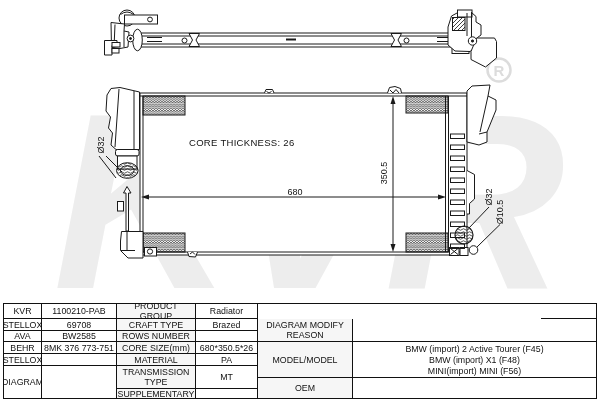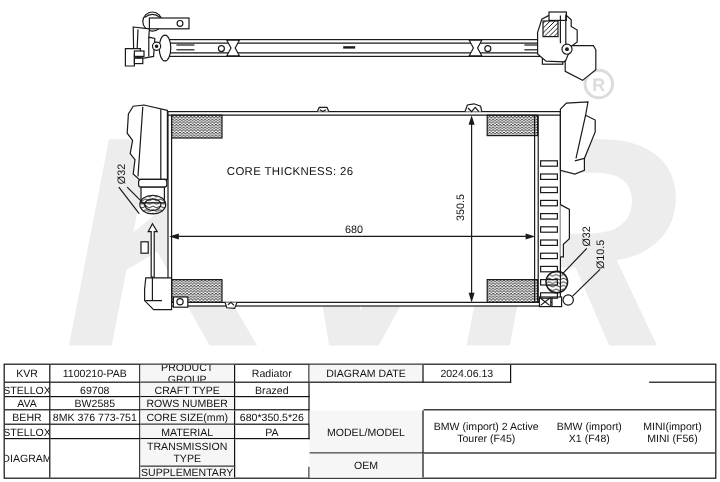--- a/index.html
+++ b/index.html
@@ -19,21 +19,21 @@
   }
   .cell{
     border-right:1px solid #111;border-bottom:1px solid #111;
     display:flex;align-items:center;justify-content:center;
     text-align:center;font-size:8.8px;line-height:10px;
     overflow:hidden;padding:0 1px;white-space:pre-line;
   }
   .lbl{background:#f6f6f6;}
   .lastcol{border-right:none;}
   .lastrow{border-bottom:none;}
-  .models-cell{flex-direction:row;justify-content:center;gap:1px;}
+  .models-cell{flex-direction:column;justify-content:center;gap:1px;}
 </style>
 </head>
 <body>
 
 <div id="drawing">
 <svg width="600" height="302" viewBox="0 0 600 302">
   <defs>
     <pattern id="fins" width="3" height="4.4" patternUnits="userSpaceOnUse">
       <path d="M0,0 L1.5,1.9 L3,0 M0,2.2 L1.5,4.1 L3,2.2" stroke="#111" stroke-width="0.7" fill="none"></path>
     </pattern>
@@ -184,28 +184,27 @@
   </g>
 </svg>
 </div>
 
 <div id="spec-table">
 
   <div class="cell" style="grid-row:1;grid-column:1">KVR</div>
   <div class="cell" style="grid-row:1;grid-column:2">1100210-PAB</div>
   <div class="cell lbl" style="grid-row:1;grid-column:3">PRODUCT GROUP</div>
   <div class="cell" style="grid-row:1;grid-column:4">Radiator</div>
-  <div class="cell lbl" style="grid-row:1;grid-column:5">DIAGRAM DATE</div>
-  <div class="cell" style="grid-row:1;grid-column:6">2024.06.13</div>
   <div class="cell lastcol" style="grid-row:1;grid-column:8"></div>
 
   <div class="cell" style="grid-row:2;grid-column:1">STELLOX</div>
   <div class="cell" style="grid-row:2;grid-column:2">69708</div>
   <div class="cell lbl" style="grid-row:2;grid-column:3">CRAFT TYPE</div>
   <div class="cell" style="grid-row:2;grid-column:4">Brazed</div>
+  <div class="cell lbl" style="grid-row:2/span 2;grid-column:5">DIAGRAM MODIFY REASON</div>
   <div class="cell lastcol" style="grid-row:2/span 2;grid-column:6/span 3"></div>
 
   <div class="cell" style="grid-row:3;grid-column:1">AVA</div>
   <div class="cell" style="grid-row:3;grid-column:2">BW2585</div>
   <div class="cell lbl" style="grid-row:3;grid-column:3">ROWS NUMBER</div>
   <div class="cell" style="grid-row:3;grid-column:4"></div>
 
   <div class="cell" style="grid-row:4;grid-column:1">BEHR</div>
   <div class="cell" style="grid-row:4;grid-column:2">8MK 376 773-751</div>
   <div class="cell lbl" style="grid-row:4;grid-column:3">CORE SIZE(mm)</div>
@@ -218,16 +217,17 @@
   </div>
 
   <div class="cell" style="grid-row:5;grid-column:1">STELLOX</div>
   <div class="cell" style="grid-row:5;grid-column:2"></div>
   <div class="cell lbl" style="grid-row:5;grid-column:3">MATERIAL</div>
   <div class="cell" style="grid-row:5;grid-column:4">PA</div>
 
   <div class="cell lastrow" style="grid-row:6/span 3;grid-column:1">DIAGRAM</div>
   <div class="cell lastrow" style="grid-row:6/span 3;grid-column:2"></div>
   <div class="cell lbl" style="grid-row:6/span 2;grid-column:3">TRANSMISSION TYPE</div>
+  <div class="cell" style="grid-row:6/span 2;grid-column:4">MT</div>
   <div class="cell lbl lastrow" style="grid-row:8;grid-column:3">SUPPLEMENTARY</div>
   <div class="cell lastrow" style="grid-row:8;grid-column:4"></div>
   <div class="cell lbl lastrow" style="grid-row:7/span 2;grid-column:5">OEM</div>
 </div>
 
 </body></html>

